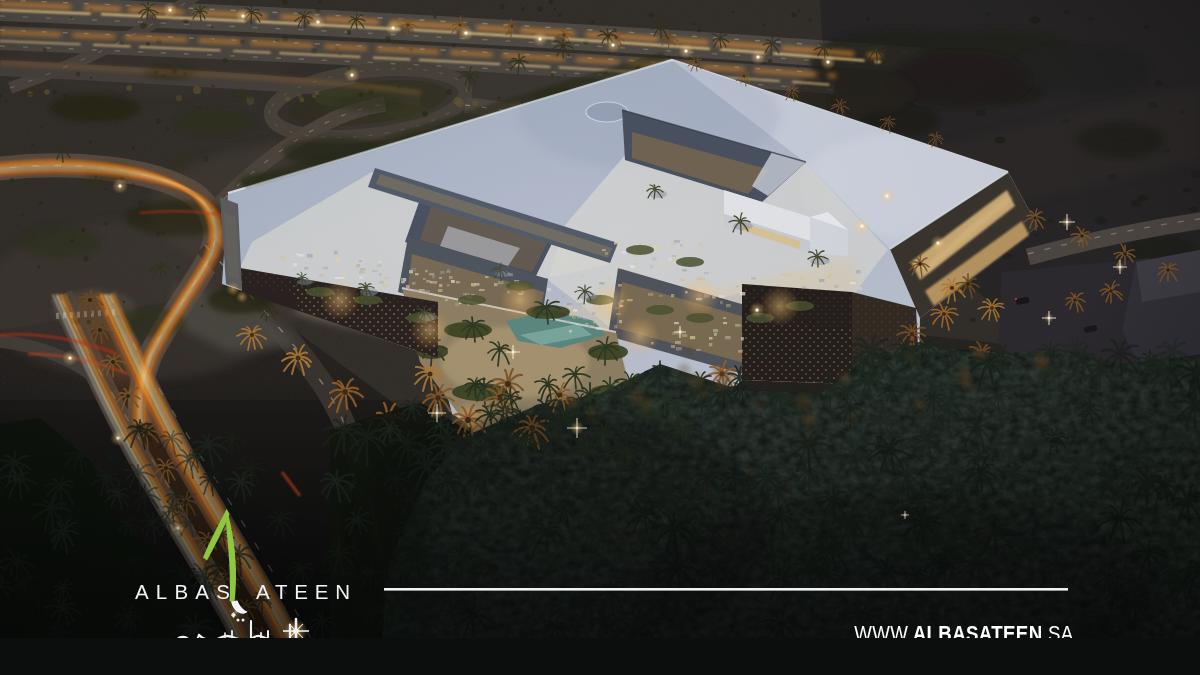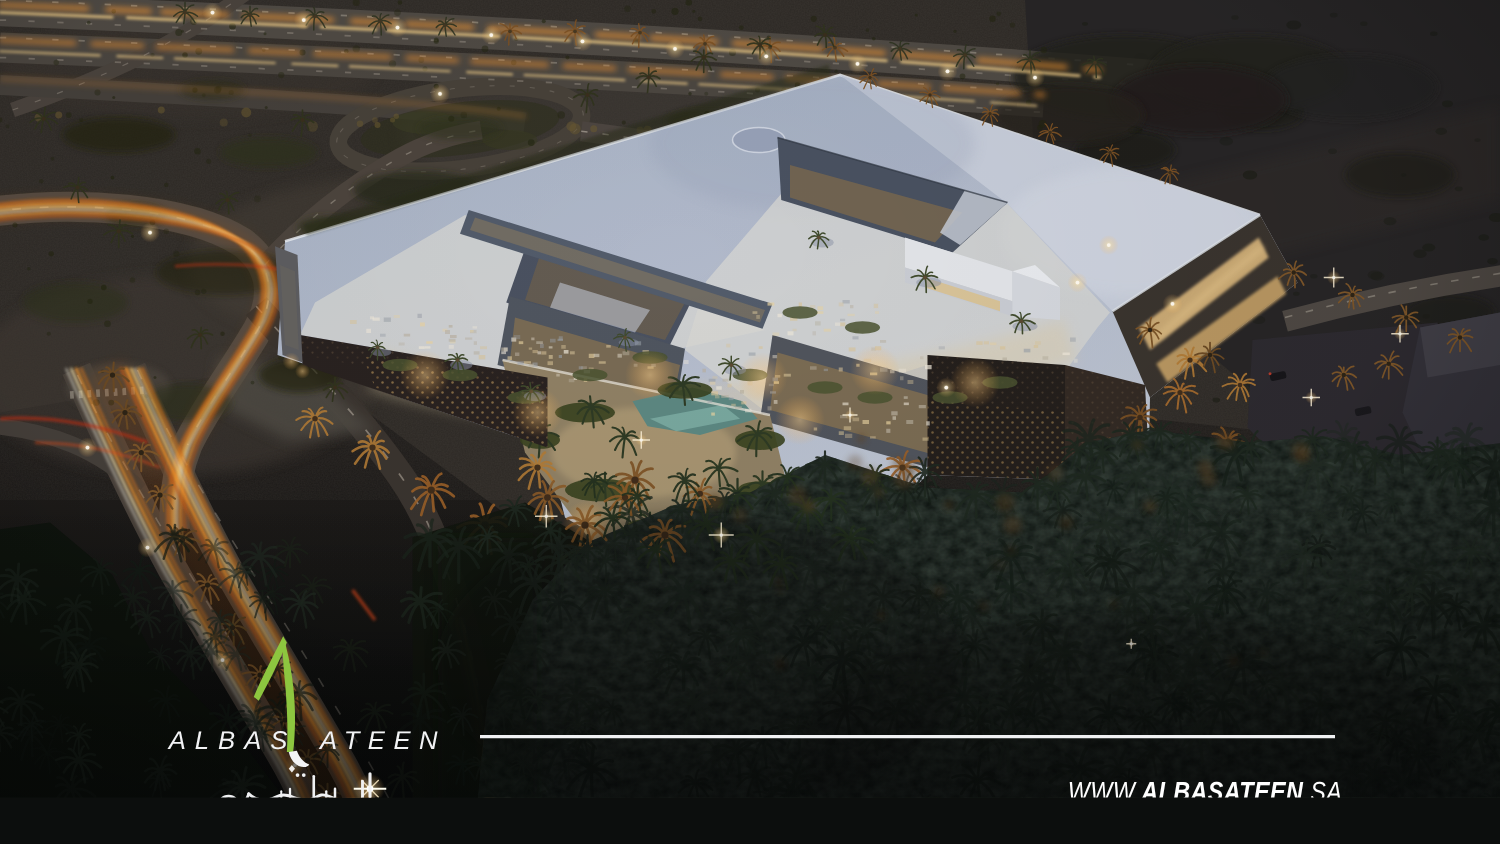--- a/index.html
+++ b/index.html
@@ -1,15 +1,15 @@
 <!DOCTYPE html>
 <html><head><meta charset="utf-8"><style>
 html,body{margin:0;padding:0;background:#0c0e0d;}
 *{font-family:"Liberation Sans", sans-serif;}
-.wrap{position:relative;width:1200px;height:638px;overflow:hidden;font-style:italic;}
+.wrap{position:relative;width:1200px;height:638px;overflow:hidden;}
 </style></head><body>
 <div class="wrap">
 <svg width="1200" height="675" viewBox="0 0 1200 675" xmlns="http://www.w3.org/2000/svg">
 <defs>
 <linearGradient id="sky" x1="0" y1="0" x2="0" y2="1">
  <stop offset="0" stop-color="#332e2b"></stop>
           <stop offset="0.3" stop-color="#2b2724"></stop>
  <stop offset="0.55" stop-color="#201d1b"></stop>
           <stop offset="0.8" stop-color="#121312"></stop>
  <stop offset="1" stop-color="#0a0c0b"></stop>

